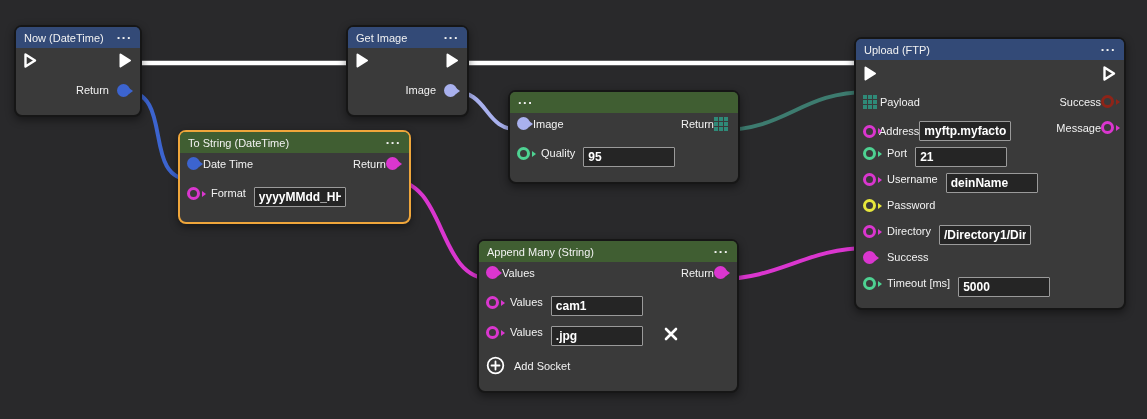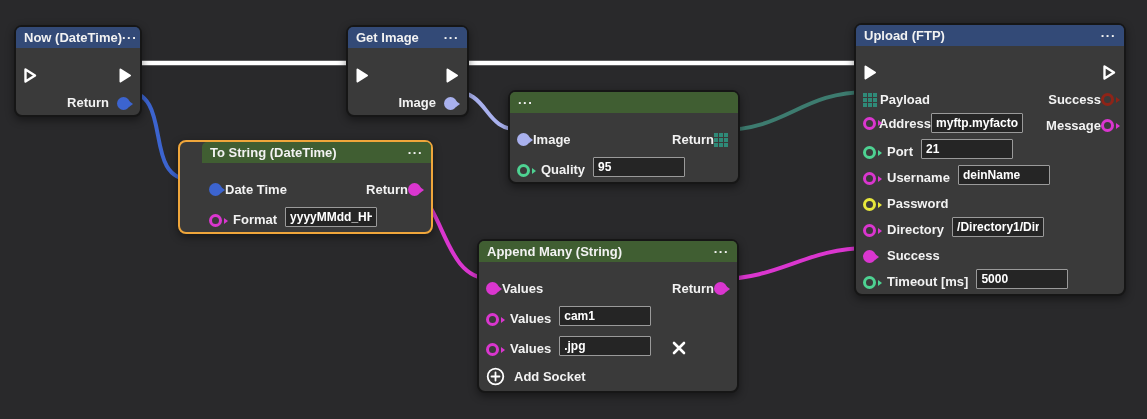--- a/index.html
+++ b/index.html
@@ -8,25 +8,25 @@
   svg.wires{position:absolute;left:0;top:0;z-index:1;}
   .node{position:absolute;z-index:2;background:#3a3a3a;border:2px solid #161616;border-radius:8px;
     box-shadow:0 3px 8px rgba(0,0,0,.45);color:#f2f2f2;}
   .node.selected{border-color:#efa63b;}
   .header{height:21px;display:flex;align-items:center;justify-content:space-between;
     padding:0 8px;border-radius:5px 5px 0 0;font-size:13px;font-weight:700;}
   .header.blue{background:#334a77;}
   .header.green{background:#405e32;}
   .menu{font-weight:700;letter-spacing:1.5px;transform:translateY(-3px);cursor:pointer;}
   .body{padding:4px 0 5px 0;}
-  .row{display:flex;align-items:flex-end;padding:0 7px;gap:8px;}
+  .row{display:flex;align-items:flex-start;padding:0 7px;gap:8px;}
   .row.dual{justify-content:space-between;}
   .row.outonly{justify-content:flex-end;}
   .grp{display:flex;align-items:center;}
-  .lbl{font-size:13px;font-weight:700;white-space:nowrap;}
+  .lbl{font-size:11px;font-weight:400;white-space:nowrap;}
   .h30{height:30px}.h32{height:32px}.h26{height:26px}
   
   .sock{position:relative;width:13px;height:13px;border-radius:50%;box-sizing:border-box;
     flex:0 0 13px;margin-right:3px;cursor:crosshair;}
   .sock::after{content:"";position:absolute;left:12px;top:50%;transform:translateY(-50%);
     border-top:3.5px solid transparent;border-bottom:3.5px solid transparent;
     border-left:4.5px solid currentColor;}
   .sock.filled{background:currentColor;}
   .sock.hollow{border:3px solid currentColor;background:transparent;}
   .c-blue{color:#3c64cf}.c-lav{color:#a9b1ee}.c-mag{color:#da36cf}.c-grn{color:#4ed292}
@@ -137,21 +137,21 @@
         </span>
       </div>
       <div class="row h30">
         <span class="sock hollow c-grn"></span>
         <span class="lbl">Quality</span>
         <input class="val" value="95" style="">
       </div>
     </div>
   </div>
 
-  <div class="node selected" style="left:178px;top:140px;width:229px;padding-left:22px;">
+  <div class="node selected" style="left:178px;top:130px;width:229px;">
     <div class="header green">
       <span class="lbl">To String (DateTime)</span>
       <span class="menu">...</span>
     </div>
     <div class="body">
       <div class="row dual h30">
         <span class="grp">
           <span class="sock filled c-blue"></span>
           <span class="lbl">Date Time</span>
         </span>
@@ -204,21 +204,21 @@
           <svg width="19" height="19">
               <circle cx="9.5" cy="9.5" r="7.8" fill="none" stroke="#ffffff" stroke-width="1.8"></circle>
               <path d="M9.5 5.5 V13.5 M5.5 9.5 H13.5" stroke="#ffffff" stroke-width="1.8" stroke-linecap="round"></path>
             </svg>
           <span class="lbl">Add Socket</span>
         </span>
       </div>
     </div>
   </div>
 
-  <div class="node" style="left:854px;top:23px;width:268px;">
+  <div class="node" style="left:854px;top:37px;width:268px;">
     <div class="header blue">
       <span class="lbl">Upload (FTP)</span>
       <span class="menu">...</span>
     </div>
     <div class="body" style="padding-top:5px;">
       <div class="row dual h30">
         <span class="tri filled">
             <svg width="15" height="17">
               <path d="M2.5 2.5 L12 8.5 L2.5 14.5 Z"></path>
             </svg>

